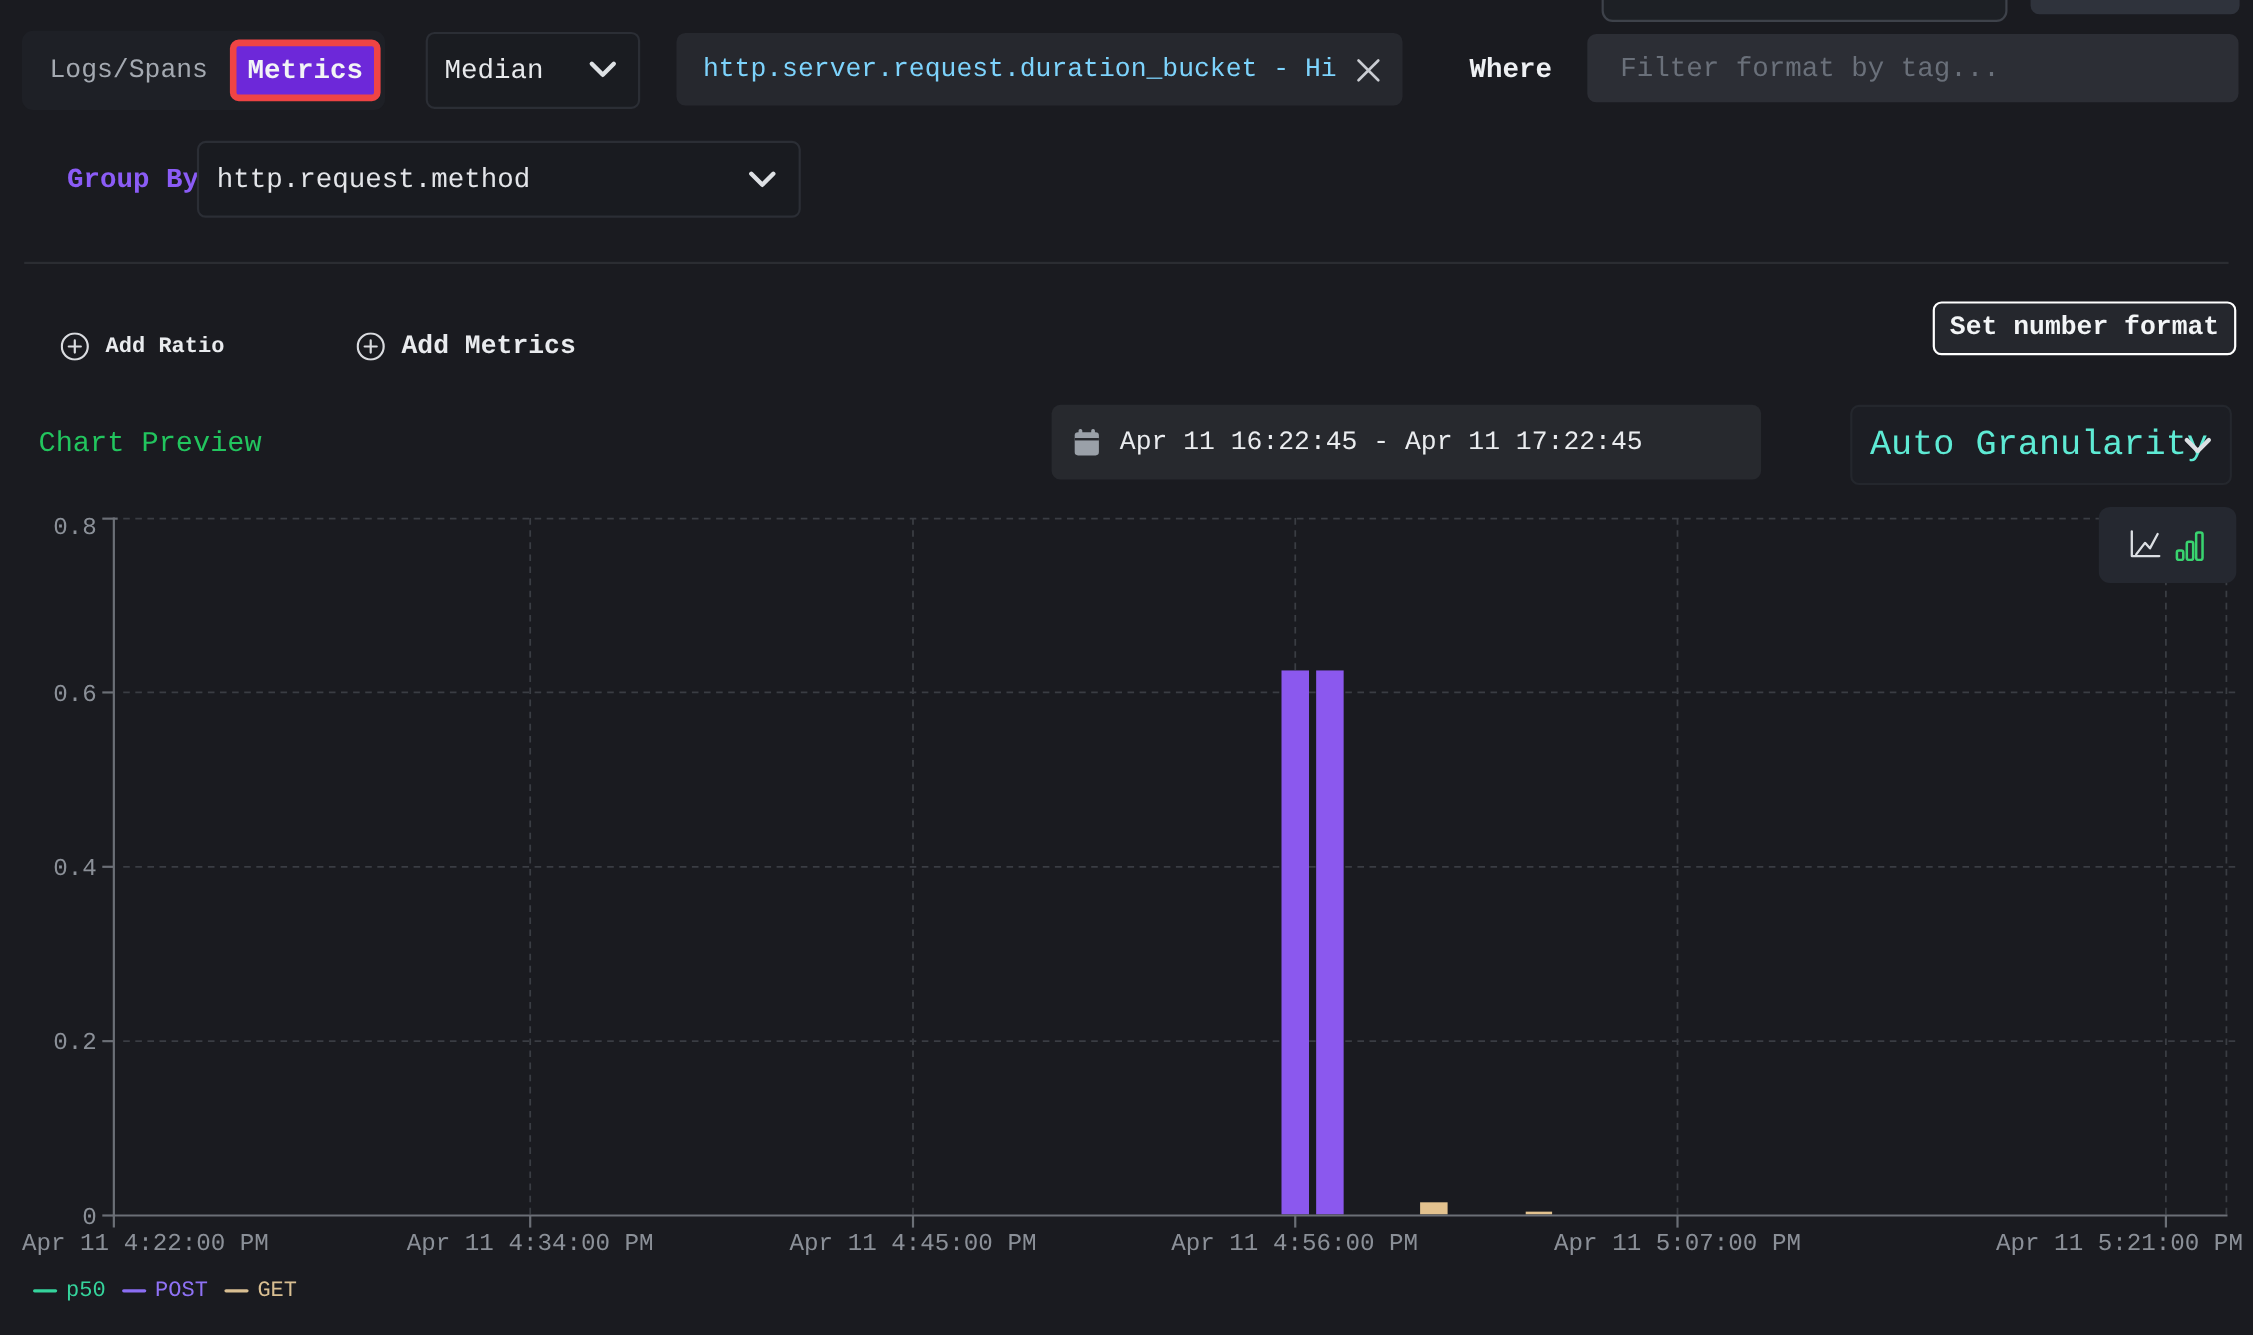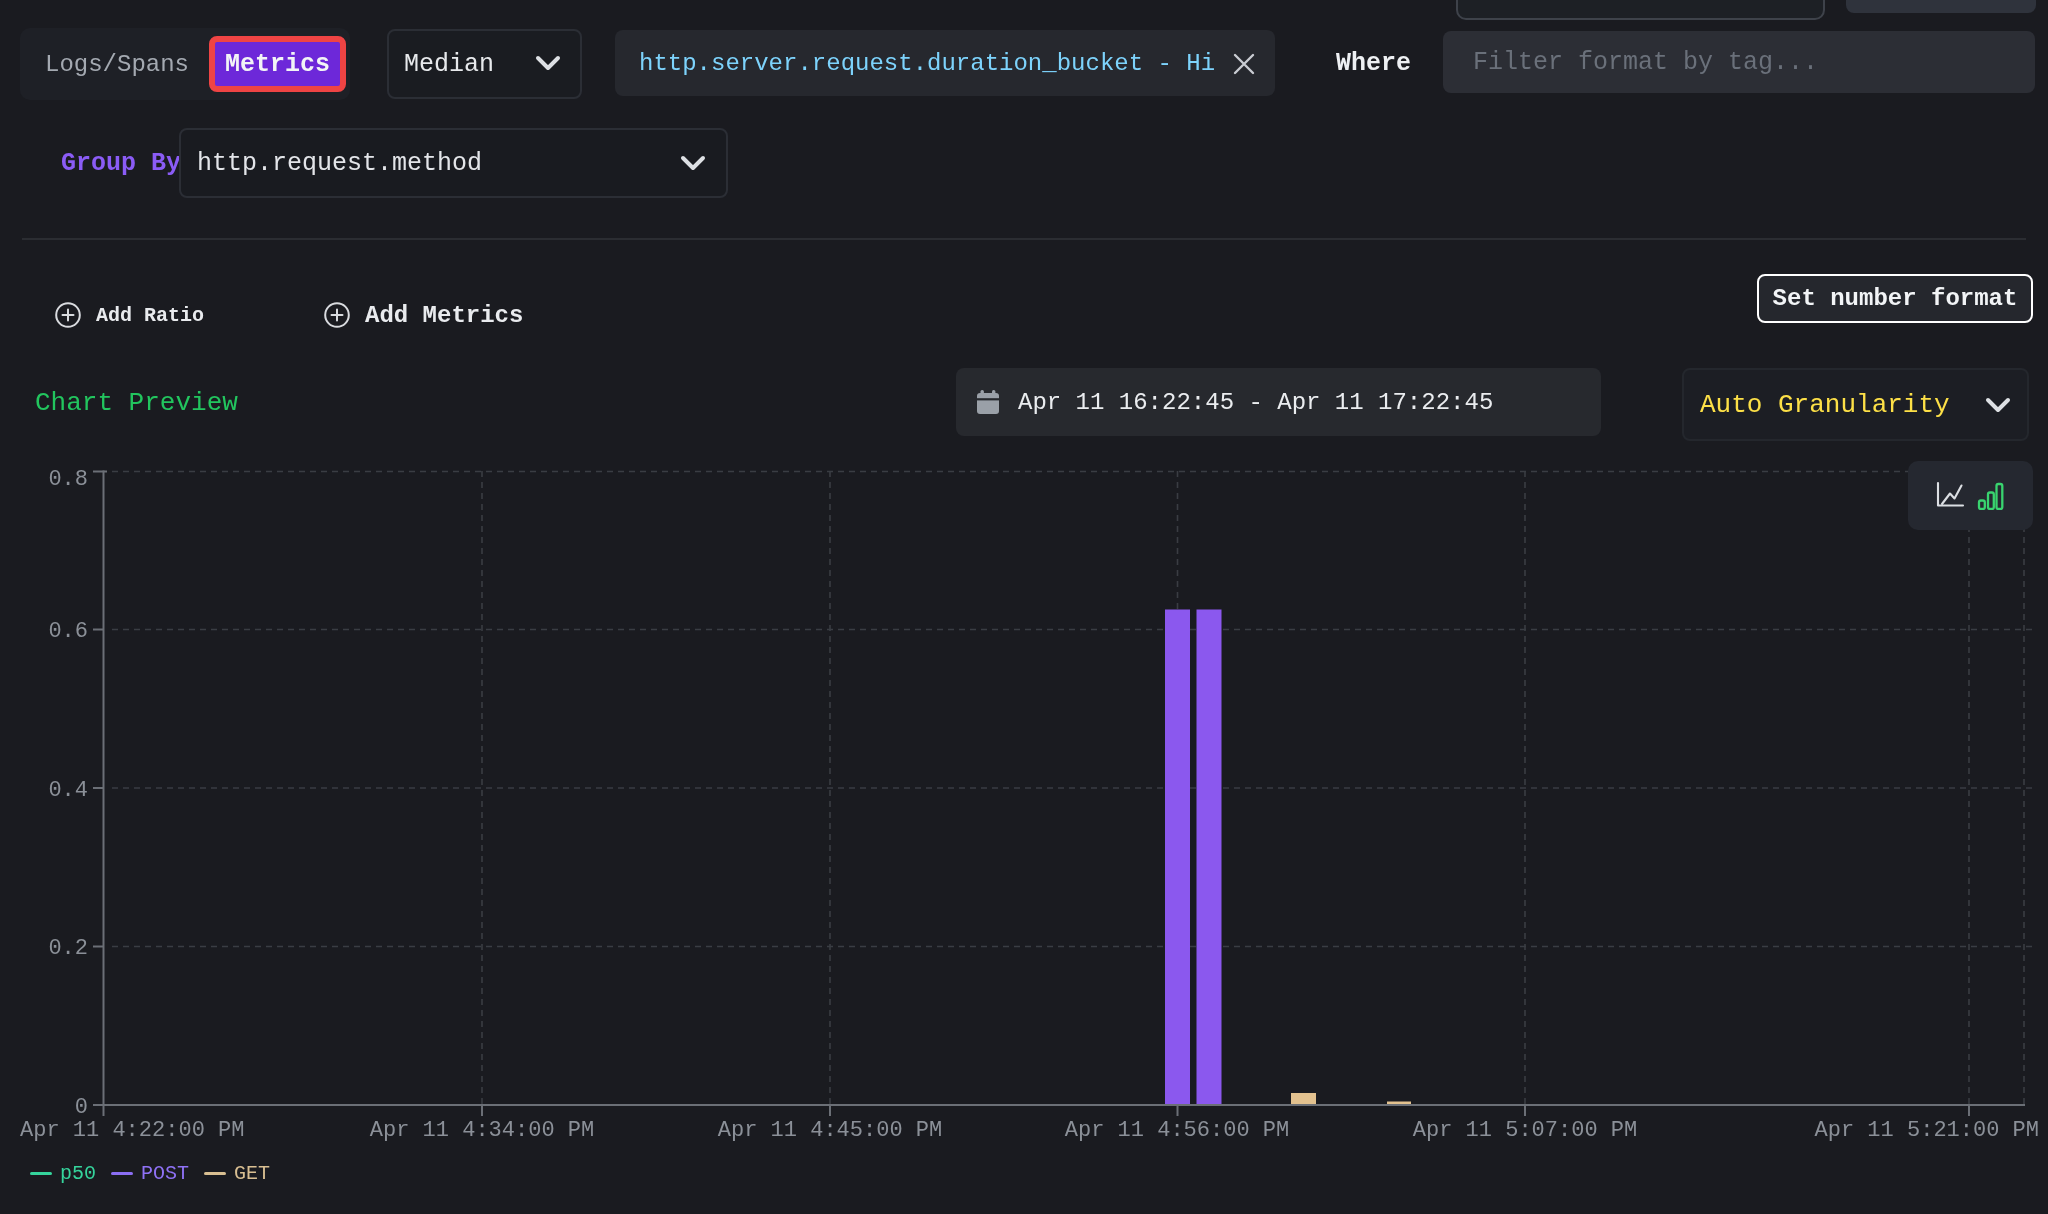--- a/index.html
+++ b/index.html
@@ -59,21 +59,21 @@
   <div class="abs ctr" style="left:35px;top:368px;height:70px;color:#22c55e;font-size:26px;">Chart Preview</div>
   <div class="abs" style="left:956px;top:368px;width:645px;height:68px;background:#27292e;border-radius:8px;"></div>
   <svg class="abs" style="left:976px;top:390px;" width="24" height="26" viewBox="0 0 24 26">
     <rect x="1" y="3" width="22" height="21" rx="3" fill="#9aa0a8"></rect>
     <rect x="4.5" y="0" width="3.4" height="7" rx="1.5" fill="#9aa0a8"></rect>
     <rect x="16" y="0" width="3.4" height="7" rx="1.5" fill="#9aa0a8"></rect>
     <rect x="1" y="8.2" width="22" height="2.2" fill="#26282d"></rect>
   </svg>
   <div class="abs ctr" style="left:1018px;top:368px;height:68px;color:#eaecef;font-size:24px;">Apr 11 16:22:45 - Apr 11 17:22:45</div>
   <div class="abs" style="left:1682px;top:368px;width:347px;height:73px;background:#1c1e24;border:2px solid #24272d;border-radius:8px;"></div>
-  <div class="abs ctr" style="left:1700px;top:368px;height:73px;color:#fde047;font-size:26px;">Auto Granularity</div>
+  <div class="abs ctr" style="left:1700px;top:368px;height:73px;color:#5eead4;font-size:32px;">Auto Granularity</div>
   <svg class="abs" style="left:1985px;top:396px;" width="26" height="18" viewBox="0 0 26 18">
       <path d="M3 4 L13 14 L23 4" fill="none" stroke="#dde0e4" stroke-width="4" stroke-linecap="round" stroke-linejoin="round"></path>
     </svg>
 
   <svg class="abs" style="left:0;top:0;" width="2048" height="1214" viewBox="0 0 2048 1214">
 
     <g stroke="#3a3d43" stroke-width="1.6" stroke-dasharray="6 5" fill="none">
       <line x1="112" y1="471.5" x2="2036" y2="471.5"></line>
       <line x1="112" y1="629.5" x2="2036" y2="629.5"></line>
       <line x1="112" y1="788" x2="2036" y2="788"></line>

